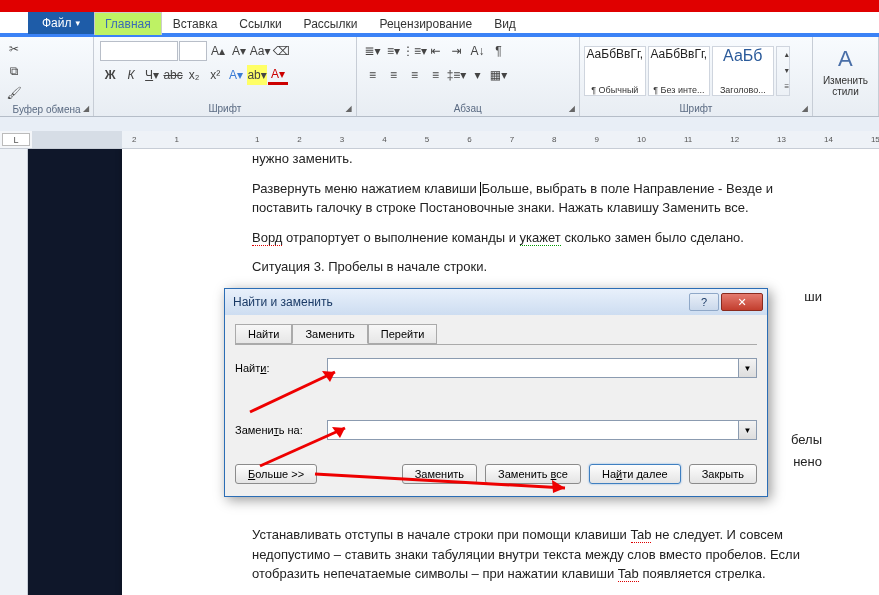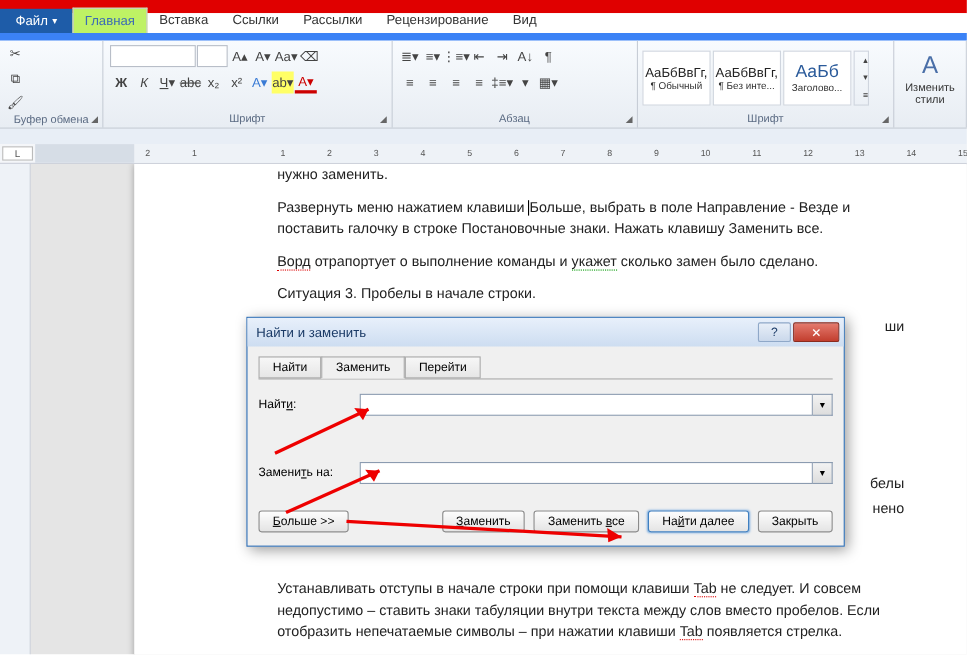--- a/index.html
+++ b/index.html
@@ -2,21 +2,21 @@
 <html><head>
 <meta charset="utf-8">
 <style>
 * { margin: 0; padding: 0; box-sizing: border-box; font-family: "Segoe UI", Tahoma, sans-serif; }
 body { width: 879px; height: 595px; overflow: hidden; background: #fff; position: relative; }
 
 
 .titlebar { height: 12px; background: #e00000; }
 
 
-.menubar { height: 25px; background: #fff; display: flex; align-items: flex-end; border-bottom: 7px solid #3b82f6; }
+.menubar { height: 25px; background: #fff; display: flex; align-items: flex-start; border-bottom: 4px solid #3b82f6; padding-left: 28px; }
 .file-btn { background: #1e5ca8; color: #fff; padding: 4px 14px; font-size: 12px; display: flex; align-items: center; gap: 4px; }
 .file-btn::after { content: "▾"; font-size: 9px; }
 .tab-item { padding: 4px 10px; font-size: 12px; color: #333; display: flex; align-items: center; border: 1px solid transparent; cursor: pointer; }
 .tab-item.active { background: #bef264; border: 1px solid #ccc; border-bottom: none; color: #3b6bb5; }
 
 
 .ribbon { height: 80px; background: linear-gradient(#f8fbfe, #e8edf3); border-bottom: 1px solid #b5bdc8; display: flex; }
 .ribbon-group { border-right: 1px solid #c7cdd6; display: flex; flex-direction: column; padding: 2px 4px 0 4px; position: relative; }
 .ribbon-group-label { font-size: 10px; color: #5a6a82; text-align: center; height: 14px; line-height: 14px; }
 .ribbon-body { flex: 1; display: flex; align-items: center; gap: 2px; }
@@ -24,36 +24,36 @@
 
 .big-btn { display: flex; flex-direction: column; align-items: center; padding: 2px 6px; font-size: 11px; color: #333; gap: 2px; cursor: pointer; }
 .big-btn .ico { width: 28px; height: 28px; display: flex; align-items: center; justify-content: center; }
 .small-btn { width: 20px; height: 20px; display: flex; align-items: center; justify-content: center; font-size: 12px; color: #444; cursor: pointer; }
 .small-row { display: flex; gap: 1px; }
 
 .font-combo { border: 1px solid #b8bec8; background: #fff; height: 20px; font-size: 11px; padding: 0 3px; display: flex; align-items: center; }
 .font-name { width: 78px; }
 .font-size { width: 28px; }
 
-.style-tile { border: 1px solid #cfd5de; background: #fff; width: 62px; height: 50px; display: flex; flex-direction: column; align-items: center; justify-content: center; font-size: 9px; color: #333; cursor: pointer; }
+.style-tile { border: 1px solid #cfd5de; background: #fff; width: 62px; height: 50px; display: flex; flex-direction: column; align-items: center; justify-content: space-between; font-size: 9px; color: #333; cursor: pointer; }
 .style-tile .preview { font-size: 12px; color: #222; }
 
 
 .status-strip { height: 14px; background: #e8eef6; font-size: 10px; color: #4a5a78; padding-left: 6px; display: flex; align-items: center; gap: 20px; }
 
 
 .ruler-row { height: 18px; background: #f4f6f9; border-bottom: 1px solid #c7cdd6; display: flex; }
 .ruler-corner { width: 28px; border-right: 1px solid #c7cdd6; display: flex; align-items: center; justify-content: center; font-size: 9px; color: #555; background: #fff; border: 1px solid #bbb; margin:2px; }
 .ruler-h { flex: 1; background: #eef2f7; position: relative; font-size: 8px; color: #555; }
 .ruler-h .shade { position: absolute; left: 0; top: 0; bottom: 0; width: 90px; background: #d6dde6; }
 .ruler-h .ticks { position: absolute; left: 0; right: 0; top: 0; bottom: 0; display: flex; align-items: center; padding-left: 100px; gap: 38px; }
 
 .workspace { display: flex; height: calc(595px - 12px - 25px - 80px - 14px - 18px); }
 .ruler-v { width: 28px; background: #eef2f7; border-right: 1px solid #c7cdd6; }
-.page-area { flex: 1; background: #e5e5e5; overflow: hidden; position: relative; padding-left: 94px; }
+.page-area { flex: 1; background: #0f172a; overflow: hidden; position: relative; padding-left: 94px; }
 .page { background: #fff; width: 760px; min-height: 800px; box-shadow: 0 0 6px rgba(0,0,0,0.3); padding: 0px 60px 30px 130px; font-family: Calibri, sans-serif; font-size: 13px; color: #222; line-height: 1.5; }
 .page p { margin-bottom: 10px; }
 .sp-red { border-bottom: 1px dotted #d00; }
 .sp-green { border-bottom: 1px dotted #090; }
 .text-cursor { border-left: 1px solid #000; display: inline-block; height: 14px; vertical-align: middle; }
 
 
 .dialog { position: absolute; left: 224px; top: 288px; width: 544px; background: #f0f0f0; border: 1px solid #2b6db5; box-shadow: 3px 3px 12px rgba(0,0,0,0.4); z-index: 50; }
 .dialog-title { height: 26px; background: linear-gradient(#e8f0fb, #cdddf1); display: flex; align-items: center; padding: 0 4px 0 8px; font-size: 12px; color: #1a3a66; }
 .dialog-title .spacer { flex: 1; }

